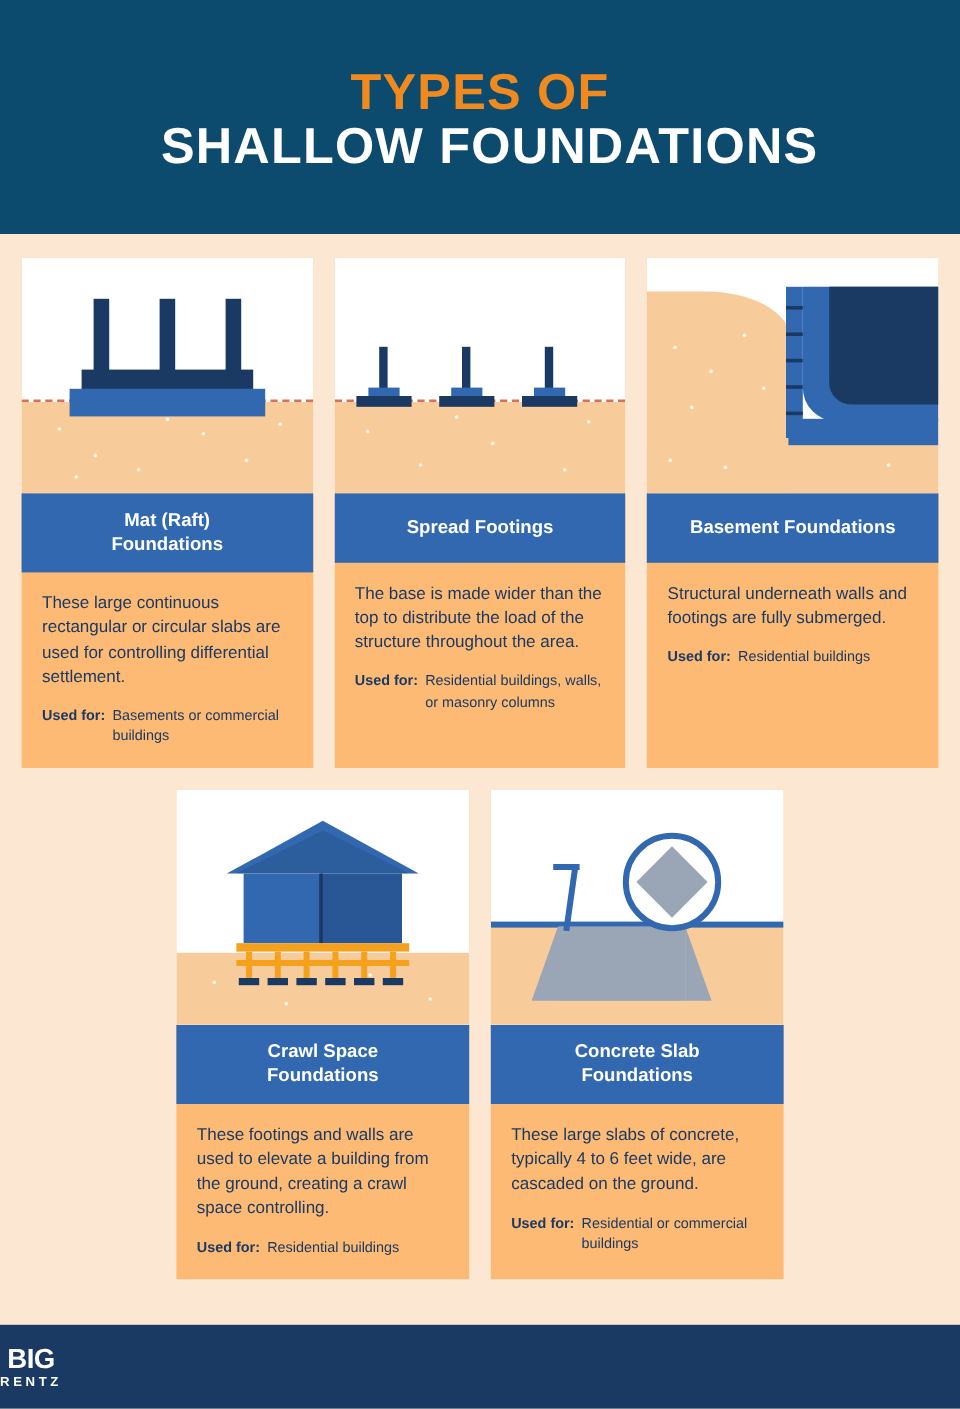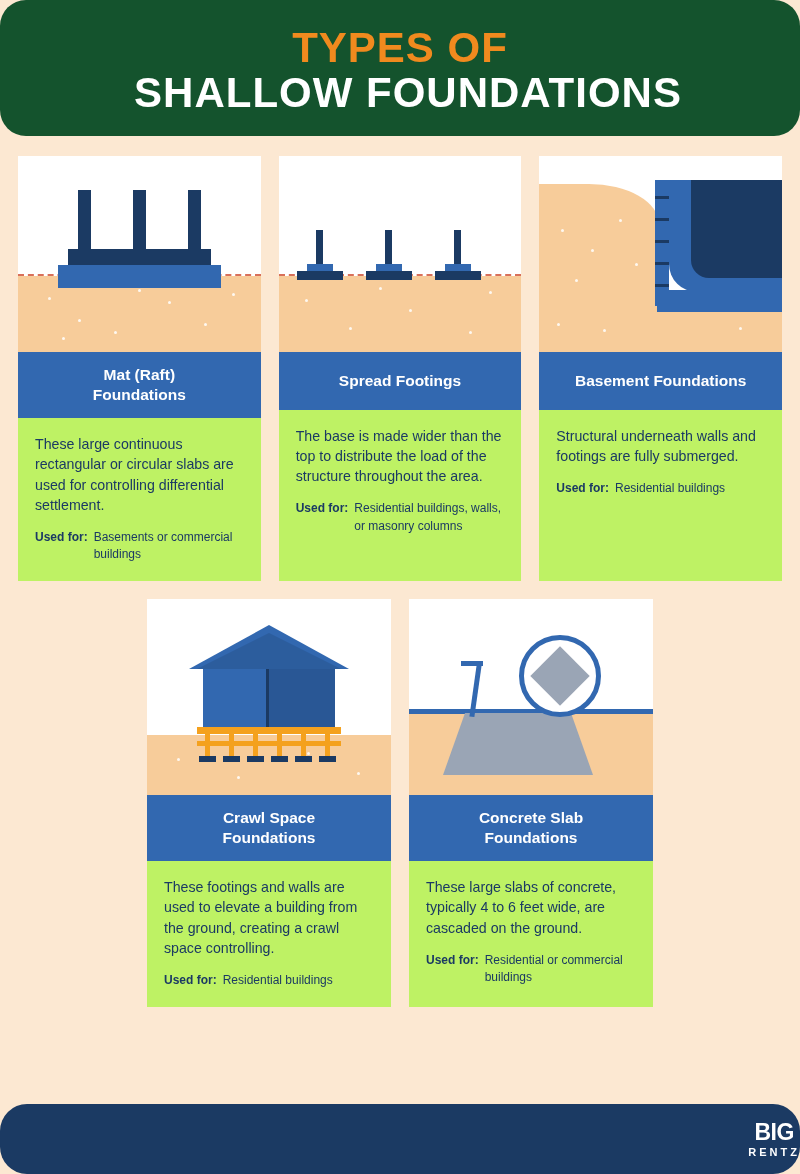--- a/index.html
+++ b/index.html
@@ -8,28 +8,27 @@
     width: 800px;
     height: 1174px;
     background: #fce8d2;
     font-family: "Liberation Sans", sans-serif;
     overflow: hidden;
     position: relative;
   }
 
   
   .header {
-    background: #14532d;
-    height: 136px;
+    background: #0c4a6e;
+    height: 195px;
     display: flex;
     flex-direction: column;
     align-items: center;
     justify-content: center;
     padding-top: 6px;
-    border-radius: 26px;
   }
   .header .line1 {
     color: #f08a1e;
     font-size: 42px;
     font-weight: bold;
     letter-spacing: 1px;
     line-height: 1.05;
   }
   .header .line2 {
     color: #ffffff;
@@ -46,21 +45,21 @@
   }
   .row {
     display: flex;
     justify-content: center;
     gap: 18px;
   }
   .row.row2 { margin-top: 18px; }
 
   .card {
     width: 244px;
-    background: #bef264;
+    background: #fdba74;
     display: flex;
     flex-direction: column;
     box-shadow: 0 0 0 0 rgba(0,0,0,0);
   }
 
   .illus {
     height: 196px;
     position: relative;
     overflow: hidden;
     background: #ffffff;
@@ -100,22 +99,21 @@
   .usedfor .lbl { font-weight: bold; white-space: nowrap; }
 
   
   .footer {
     position: absolute;
     left: 0; right: 0; bottom: 0;
     height: 70px;
     background: #1b3a63;
     display: flex;
     align-items: center;
-    justify-content: flex-end;
-    border-radius: 27px;
+    justify-content: flex-start;
   }
   .logo {
     display: flex;
     flex-direction: column;
     align-items: center;
     line-height: 1;
   }
   .logo .big {
     color: #ffffff;
     font-weight: bold;

